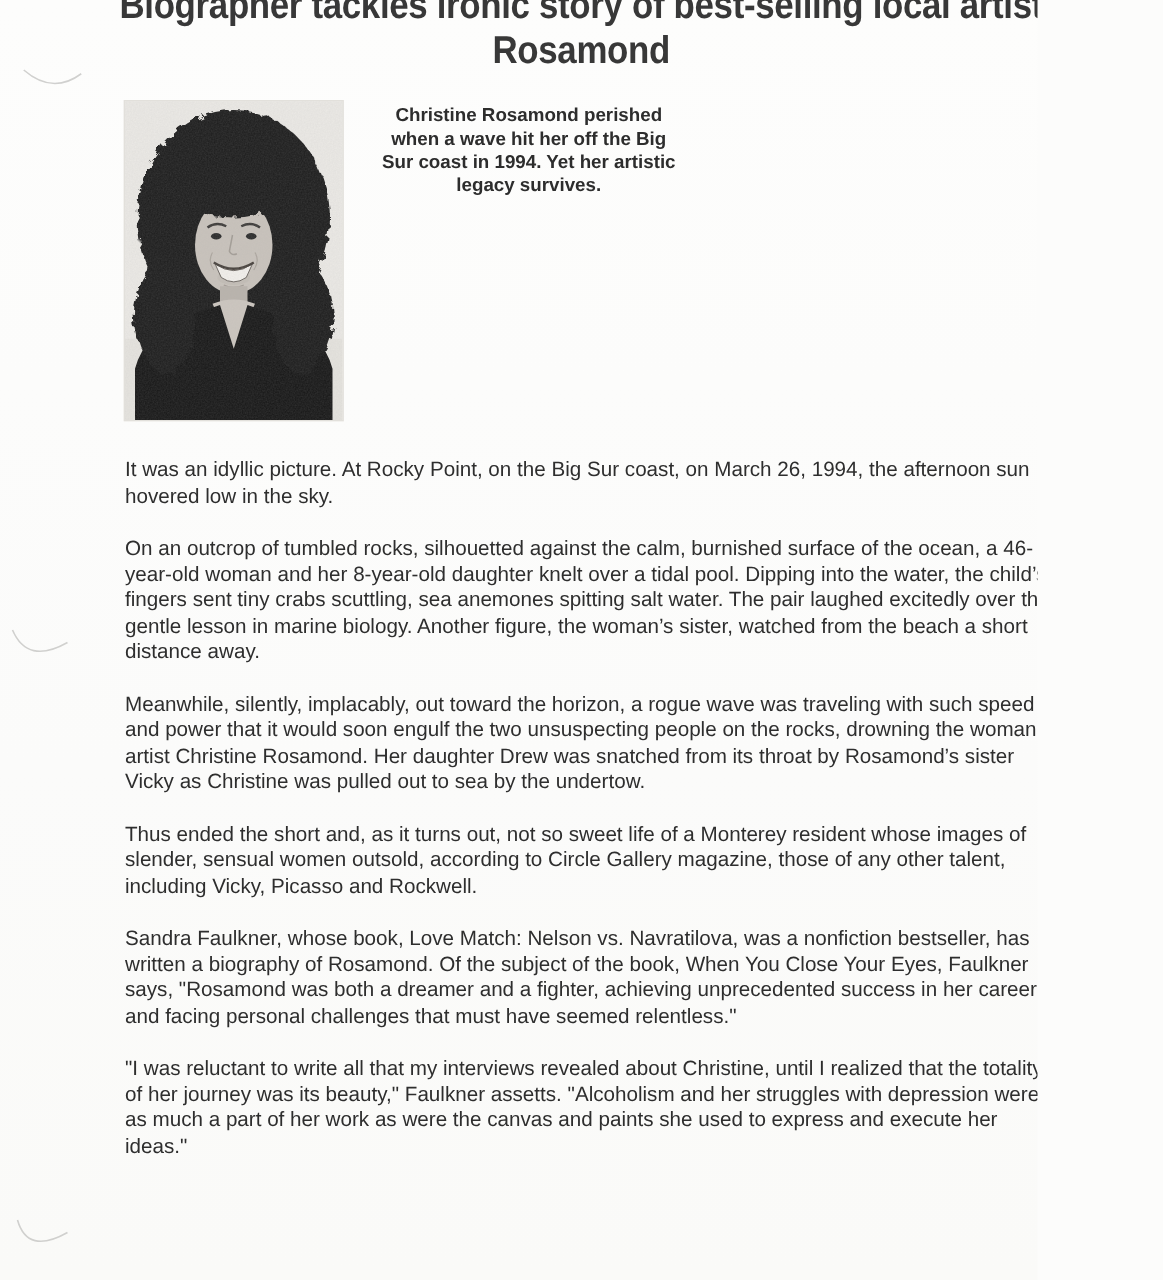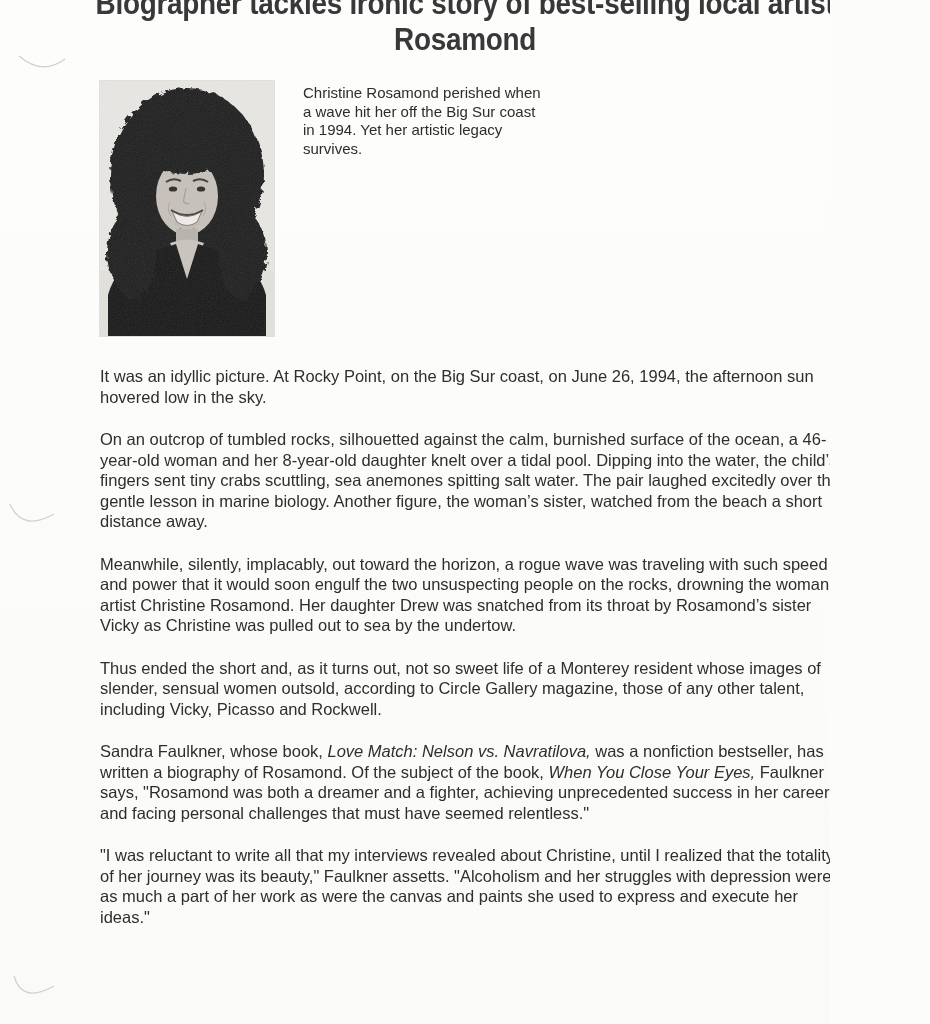--- a/index.html
+++ b/index.html
@@ -39,36 +39,37 @@
     border: 1px solid #e2e0db;
     box-sizing: content-box;
     background: #ecebe7;
   }
   .photo svg { display: block; }
   
   .caption {
     position: absolute;
     left: 303px; top: 84px;
     width: 240px;
-    font-weight: normal;
+    font-weight: bold;
     font-size: 15px;
     line-height: 18.7px;
     color: #2d2d2d;
+    text-align: center;
   }
   
   .article-body {
     position: absolute;
     left: 100px; top: 366px;
     width: 748px;
     font-size: 16.5px;
     line-height: 20.5px;
     color: #2e2e2e;
   }
   .article-body p { margin: 0 0 22px 0; }
-  .it { font-style: italic; }
+  .it { }
   
   .scan-mark { position: absolute; opacity: 0.8; }
   .scan-mark svg { display: block; }
 </style>
 </head>
 <body>
 
 <div class="page">
 
   <h1 class="headline"><span>Biographer tackles ironic story of best-selling local artist</span><br><span>Rosamond</span></h1>
@@ -128,21 +129,21 @@
         <ellipse cx="141" cy="178" rx="22" ry="40" fill="#1c1c1c"></ellipse>
       </g>
 
       <rect x="0" y="0" width="174" height="255" filter="url(#grain)" opacity="0.45"></rect>
     </svg>
   </div>
 
   <div class="caption">Christine Rosamond perished when a wave hit her off the Big Sur coast in 1994. Yet her artistic legacy survives.</div>
 
   <div class="article-body">
-      <p><span>It was an idyllic picture. At Rocky Point, on the Big Sur coast, on June 26, 1994, the afternoon sun hovered low in the sky.</span></p>
+      <p><span>It was an idyllic picture. At Rocky Point, on the Big Sur coast, on March 26, 1994, the afternoon sun hovered low in the sky.</span></p>
       <p><span>On an outcrop of tumbled rocks, silhouetted against the calm, burnished surface of the ocean, a 46-year-old woman and her 8-year-old daughter knelt over a tidal pool. Dipping into the water, the child’s fingers sent tiny crabs scuttling, sea anemones spitting salt water. The pair laughed excitedly over this gentle lesson in marine biology. Another figure, the woman’s sister, watched from the beach a short distance away.</span></p>
       <p><span>Meanwhile, silently, implacably, out toward the horizon, a rogue wave was traveling with such speed and power that it would soon engulf the two unsuspecting people on the rocks, drowning the woman, artist Christine Rosamond. Her daughter Drew was snatched from its throat by Rosamond’s sister Vicky as Christine was pulled out to sea by the undertow.</span></p>
       <p><span>Thus ended the short and, as it turns out, not so sweet life of a Monterey resident whose images of slender, sensual women outsold, according to Circle Gallery magazine, those of any other talent, including Vicky, Picasso and Rockwell.</span></p>
       <p><span>Sandra Faulkner, whose book, </span><span class="it">Love Match: Nelson vs. Navratilova,</span><span> was a nonfiction bestseller, has written a biography of Rosamond. Of the subject of the book, </span><span class="it">When You Close Your Eyes,</span><span> Faulkner says, "Rosamond was both a dreamer and a fighter, achieving unprecedented success in her career and facing personal challenges that must have seemed relentless."</span></p>
       <p><span>"I was reluctant to write all that my interviews revealed about Christine, until I realized that the totality of her journey was its beauty," Faulkner assetts. "Alcoholism and her struggles with depression were as much a part of her work as were the canvas and paints she used to express and execute her ideas."</span></p>
     </div>
 
   <div class="scan-mark" style="left:16px; top:52px;">
     <svg width="52" height="24">
         <path d="M3 4 Q26 24 49 7" stroke="#c6c6c4" stroke-width="1.3" fill="none"></path>

